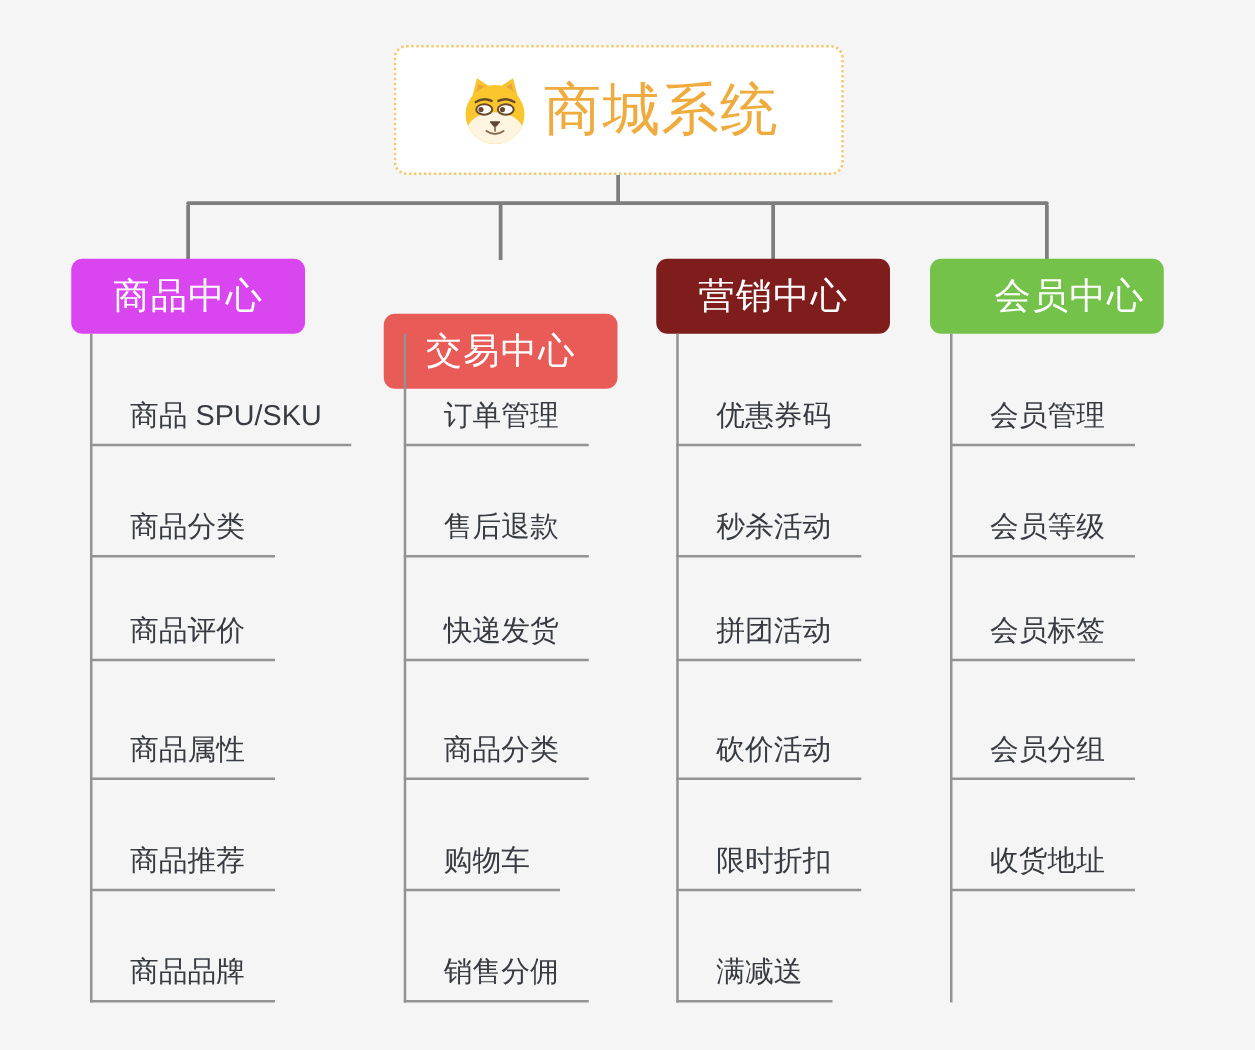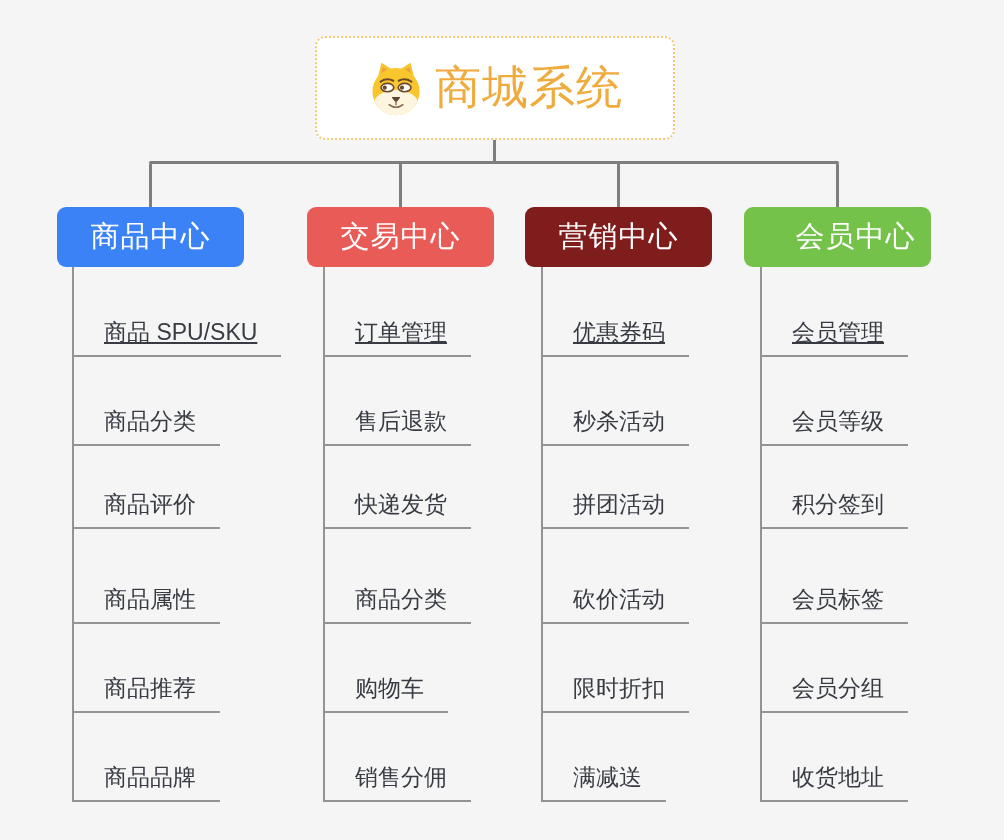--- a/index.html
+++ b/index.html
@@ -41,21 +41,21 @@
   
   .column{position:absolute;top:267px;width:260px;height:540px;}
   .col1{left:72px;} .col2{left:323px;} .col3{left:541px;} .col4{left:760px;}
   .spine{position:absolute;left:0;top:0;width:2px;height:535px;background:#939393;}
   .leaf{
     position:absolute;left:0;white-space:nowrap;
     font-size:23px;color:#383c42;line-height:34px;
     padding:0 24px 6px 32px;
     border-bottom:2px solid #939393;
   }
-  .leaf:nth-of-type(2){top:48px;text-decoration:underline;}
+  .leaf:nth-of-type(2){top:48px;}
   .leaf:nth-of-type(3){top:137px;}
   .leaf:nth-of-type(4){top:220px;}
   .leaf:nth-of-type(5){top:315px;}
   .leaf:nth-of-type(6){top:404px;}
   .leaf:nth-of-type(7){top:493px;}
 </style>
 </head>
 <body>
 
 <div class="canvas">
@@ -86,24 +86,24 @@
       <ellipse cx="41.5" cy="31.5" rx="7" ry="4.6" fill="#ffffff" stroke="#6b4a2b" stroke-width="1.8"></ellipse>
       <circle cx="19.6" cy="31.6" r="2.3" fill="#6b4a2b"></circle>
       <circle cx="38.6" cy="31.6" r="2.3" fill="#6b4a2b"></circle>
       <path d="M28.2 42 h7.6 q1.1 0 .5 1.1 l-3.2 3.7 q-1.1 1.2 -2.2 0 l-3.2 -3.7 q-.6 -1.1 .5 -1.1 Z" fill="#5f4633"></path>
       <path d="M32 47 v3.5" stroke="#8d6e55" stroke-width="1.6" fill="none" stroke-linecap="round"></path>
       <path d="M24.5 50.5 q7.5 5.5 15 0" stroke="#8d6e55" stroke-width="1.8" fill="none" stroke-linecap="round"></path>
     </svg>
     <span class="root-title">商城系统</span>
   </div>
 
-  <div class="branch b1" style="background: #3b82f6;">
+  <div class="branch b1" style="background: #d946ef;">
       <span>商品中心</span>
     </div>
-  <div class="branch b2" style="background: rgb(232, 91, 87);">
+  <div class="branch b2" style="background: rgb(232, 91, 87); margin-top: 44px;">
       <span>交易中心</span>
     </div>
   <div class="branch b3" style="background: #7f1d1d;">
       <span>营销中心</span>
     </div>
   <div class="branch b4" style="background: rgb(116, 194, 73);">
       <span>会员中心</span>
     </div>
 
   <div class="column col1">
@@ -133,19 +133,18 @@
     <div class="leaf">拼团活动</div>
     <div class="leaf">砍价活动</div>
     <div class="leaf">限时折扣</div>
     <div class="leaf">满减送</div>
   </div>
 
   <div class="column col4">
     <div class="spine"></div>
     <div class="leaf">会员管理</div>
     <div class="leaf">会员等级</div>
-    <div class="leaf">积分签到</div>
     <div class="leaf">会员标签</div>
     <div class="leaf">会员分组</div>
     <div class="leaf">收货地址</div>
   </div>
 
 </div>
 
 </body></html>

